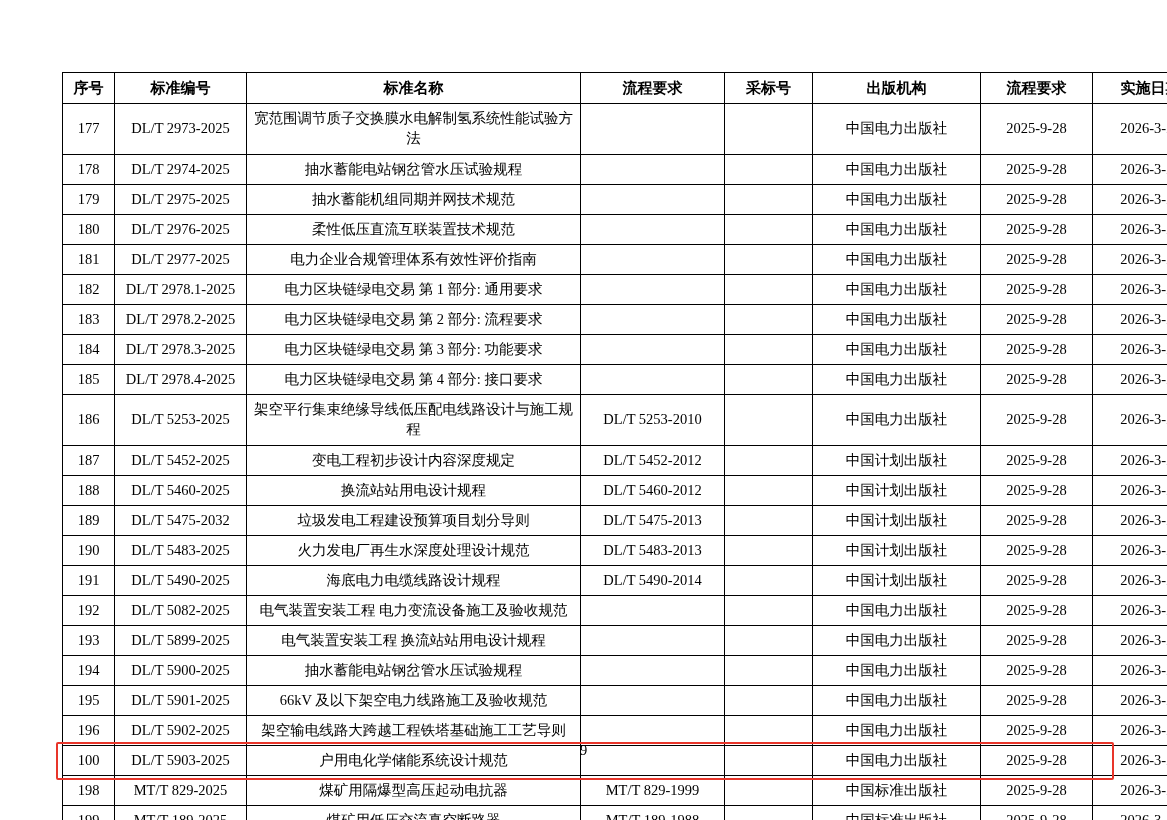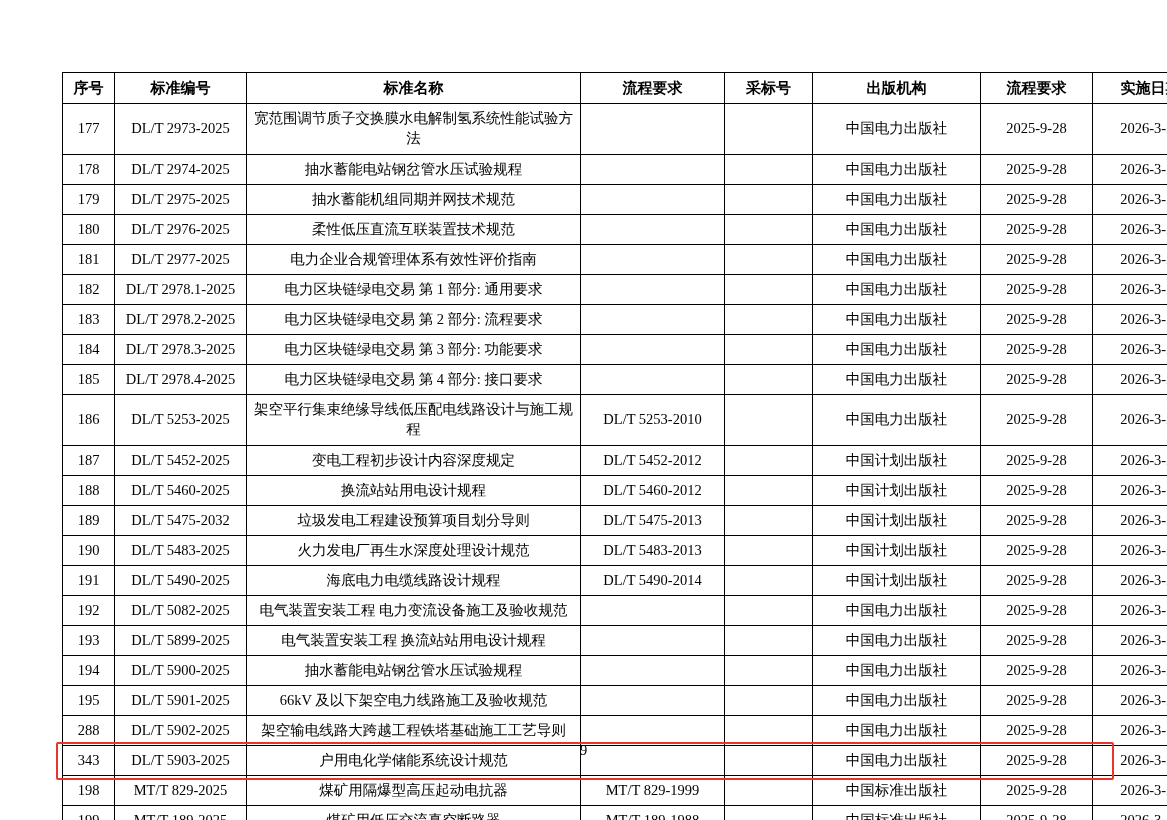--- a/index.html
+++ b/index.html
@@ -295,31 +295,31 @@
             <td class="num">195</td>
             <td class="code">DL/T 5901-2025</td>
             <td class="name">66kV 及以下架空电力线路施工及验收规范</td>
             <td></td>
             <td></td>
             <td>中国电力出版社</td>
             <td>2025-9-28</td>
             <td>2026-3-28</td>
           </tr>
           <tr>
-            <td class="num">288</td>
+            <td class="num">196</td>
             <td class="code">DL/T 5902-2025</td>
             <td class="name">架空输电线路大跨越工程铁塔基础施工工艺导则</td>
             <td></td>
             <td></td>
             <td>中国电力出版社</td>
             <td>2025-9-28</td>
             <td>2026-3-28</td>
           </tr>
           <tr>
-            <td class="num">343</td>
+            <td class="num">100</td>
             <td class="code">DL/T 5903-2025</td>
             <td class="name">户用电化学储能系统设计规范</td>
             <td></td>
             <td></td>
             <td>中国电力出版社</td>
             <td>2025-9-28</td>
             <td>2026-3-28</td>
           </tr>
           <tr>
             <td class="num">198</td>

